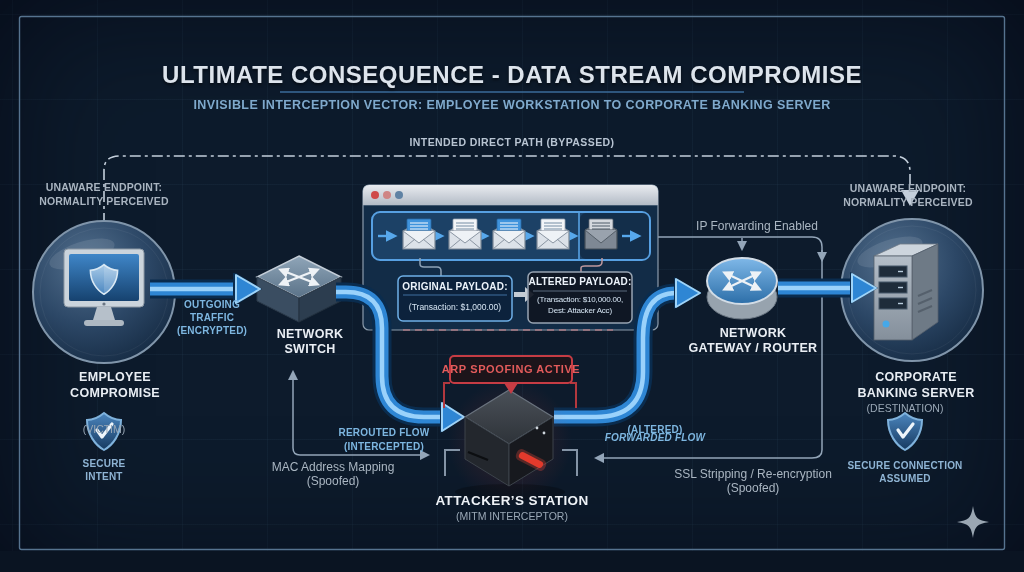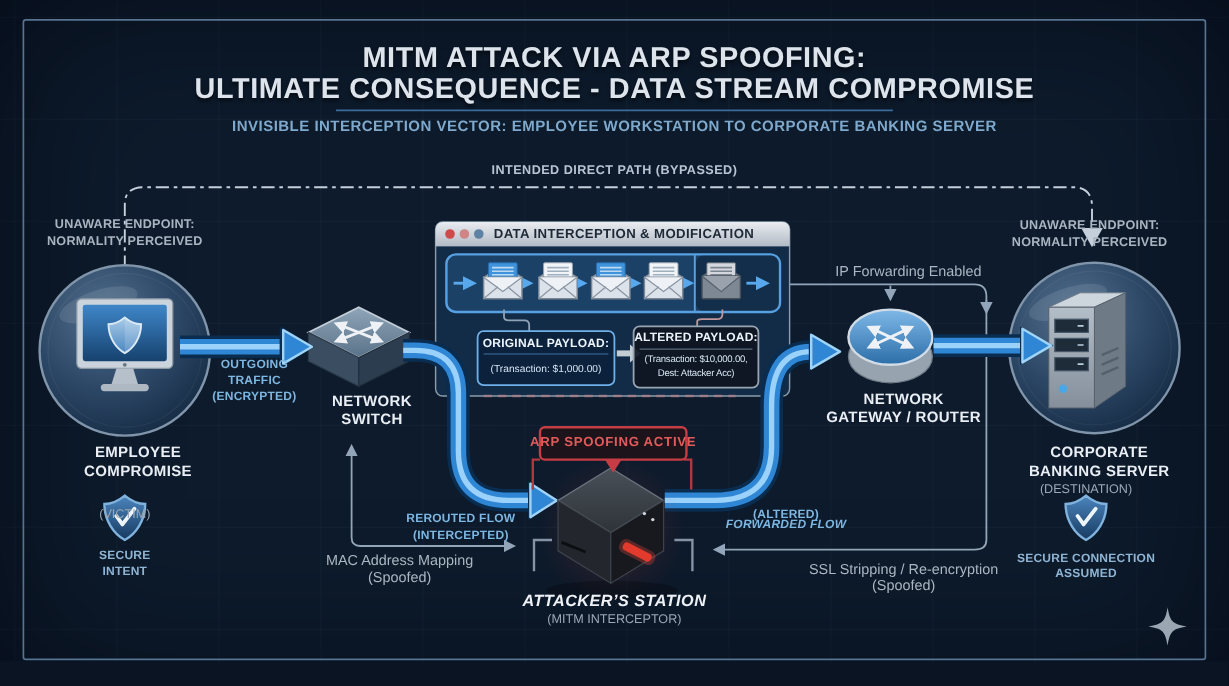--- a/index.html
+++ b/index.html
@@ -13,21 +13,21 @@
     box-shadow:inset 0 0 130px rgba(0,2,12,0.6);
     font-family:"Liberation Sans",sans-serif;
   }
   #gfx{position:absolute;left:0;top:0;}
   .t{position:absolute;transform:translateX(-50%);white-space:nowrap;line-height:1.05;text-align:center;}
   .title{font-size:24px;font-weight:bold;color:#dde4ec;letter-spacing:.5px;text-shadow:0 2px 3px rgba(0,0,0,.5);}
   .sub{font-size:12.5px;font-weight:bold;color:#7fa9cc;letter-spacing:.4px;}
   .intended{font-size:10.5px;font-weight:bold;color:#b8c4d2;letter-spacing:.4px;}
   .st{font-size:10.5px;font-weight:bold;color:#a9b4c0;letter-spacing:.2px;}
   .wb{font-size:12.5px;font-weight:bold;color:#e9eef4;letter-spacing:.3px;margin-left:11px;}
-  .wb2{font-size:13.5px;font-weight:bold;color:#eef2f7;letter-spacing:.4px;font-style:italic;}
+  .wb2{font-size:13.5px;font-weight:bold;color:#eef2f7;letter-spacing:.4px;}
   .gray{font-size:10.5px;color:#9aa8b6;}
   .blue{font-size:10px;font-weight:bold;color:#7db6e0;letter-spacing:.2px;}
   .lblue{font-size:10px;font-weight:bold;color:#8fb4d4;letter-spacing:.2px;}
   .note{font-size:12px;color:#aab6c2;padding-left:22px;}
   .winTitle{font-size:11px;font-weight:bold;color:#1d2936;letter-spacing:.3px;}
   .ptitle{font-size:10px;font-weight:bold;color:#ecf3fa;letter-spacing:.2px;}
   .pbody{font-size:8.5px;color:#d6e5f3;}
   .pbody2{font-size:8px;color:#d6e5f3;letter-spacing:-0.2px;}
   .badge{font-size:11px;font-weight:bold;color:#e25b5b;letter-spacing:.6px;}
   .band{position:absolute;left:0;top:551px;width:1024px;height:21px;background:#0a1422;}
@@ -318,39 +318,37 @@
     <g>
       <path d="M450 383 H444 V408 M570 383 H576 V408" stroke="#b2383e" stroke-width="2" fill="none"></path>
       <rect x="450" y="356" width="122" height="27" rx="4" fill="rgba(32,19,24,0.85)" stroke="#c63c44" stroke-width="2"></rect>
       <polygon points="504,383 518,383 511,394" fill="#c63c44"></polygon>
     </g>
   </g>
 
   <path d="M973 506 C975 518 977 520 989 522 C977 524 975 526 973 538 C971 526 969 524 957 522 C969 520 971 518 973 506 Z" fill="#9aa6b2"></path>
 </svg>
 
-<div class="t title" style="left:512px;top:36px;">MITM ATTACK VIA ARP SPOOFING:</div>
 <div class="t title" style="left:512px;top:62px;">ULTIMATE CONSEQUENCE - DATA STREAM COMPROMISE</div>
 <div class="t sub" style="left:512px;top:99px;">INVISIBLE INTERCEPTION VECTOR: EMPLOYEE WORKSTATION TO CORPORATE BANKING SERVER</div>
 
 <div class="t intended" style="left:512px;top:137px;">INTENDED DIRECT PATH (BYPASSED)</div>
 
 <div class="t st" style="left:104px;top:182px;">UNAWARE ENDPOINT:</div>
 <div class="t st" style="left:104px;top:196px;">NORMALITY PERCEIVED</div>
 <div class="t st" style="left:908px;top:183px;">UNAWARE ENDPOINT:</div>
 <div class="t st" style="left:908px;top:197px;">NORMALITY PERCEIVED</div>
 
 <div class="t blue" style="left:212px;top:300px;">OUTGOING</div>
 <div class="t blue" style="left:212px;top:313px;">TRAFFIC</div>
 <div class="t blue" style="left:212px;top:326px;">(ENCRYPTED)</div>
 
 <div class="t wb" style="left:299px;top:328px;">NETWORK</div>
 <div class="t wb" style="left:299px;top:343px;">SWITCH</div>
 
-<div class="t winTitle" style="left:520px;top:190px;">DATA INTERCEPTION &amp; MODIFICATION</div>
 <div class="t ptitle" style="left:455px;top:282px;">ORIGINAL PAYLOAD:</div>
 <div class="t pbody" style="left:455px;top:303px;">(Transaction: $1,000.00)</div>
 <div class="t ptitle" style="left:580px;top:277px;">ALTERED PAYLOAD:</div>
 <div class="t pbody2" style="left:580px;top:296px;">(Transaction: $10,000.00,</div>
 <div class="t pbody2" style="left:580px;top:307px;">Dest: Attacker Acc)</div>
 
 <div class="t note" style="left:746px;top:220px;">IP Forwarding Enabled</div>
 <div class="t wb" style="left:742px;top:327px;">NETWORK</div>
 <div class="t wb" style="left:742px;top:342px;">GATEWAY / ROUTER</div>
 

